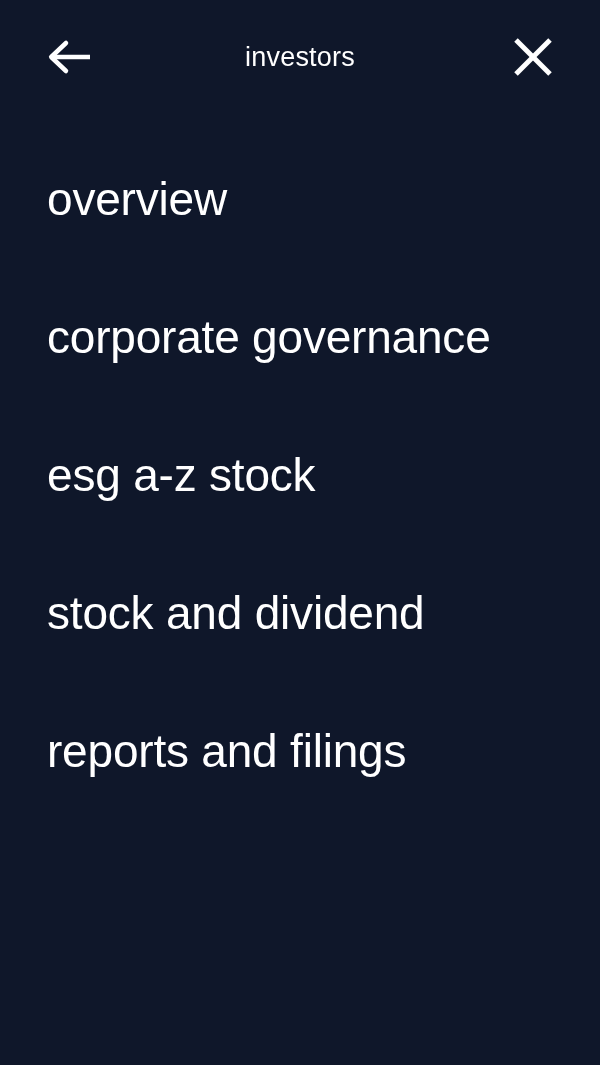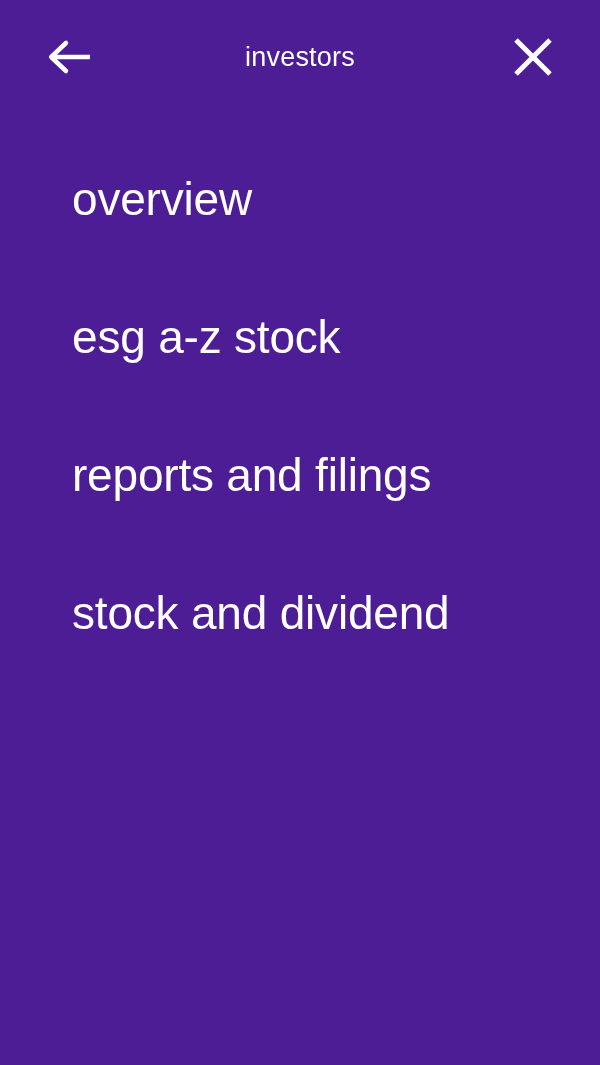--- a/index.html
+++ b/index.html
@@ -84,30 +84,29 @@
     display: block;
     color: #ffffff;
     font-size: 46px;
     font-weight: 300;
     line-height: 66px;
     letter-spacing: -0.2px;
     margin-bottom: 72px;
     cursor: pointer;
     max-width: 480px;
     font-family: "Liberation Sans", sans-serif;
-    margin-left: 25px;
   }
   .menu-item:last-child {
     margin-bottom: 0;
   }
 </style>
 </head>
 <body style="background: rgb(16, 47, 112);">
 
-<div class="screen" style="background: #4c1d95;">
+<div class="screen" style="background: #0f172a;">
 
   <div class="header">
 
     <div class="back-button">
       <span>
         <svg width="46" height="38" viewBox="0 0 46 38" aria-hidden="true">
           <path d="M44 19 H6" stroke="#ffffff" stroke-width="4.5" stroke-linecap="butt" fill="none"></path>
           <path d="M20 5 L5.2 19 L20 33" stroke="#ffffff" stroke-width="4.5" stroke-linecap="round" stroke-linejoin="round" fill="none"></path>
         </svg>
       </span>
@@ -121,18 +120,19 @@
           <path d="M4 4 L38 38" stroke="#ffffff" stroke-width="5" stroke-linecap="butt" fill="none"></path>
           <path d="M38 4 L4 38" stroke="#ffffff" stroke-width="5" stroke-linecap="butt" fill="none"></path>
         </svg>
       </span>
     </div>
 
   </div>
 
   <nav class="menu">
     <a class="menu-item">overview</a>
+    <a class="menu-item">corporate governance</a>
     <a class="menu-item">esg a-z stock</a>
+    <a class="menu-item">stock and dividend</a>
     <a class="menu-item">reports and filings</a>
-    <a class="menu-item">stock and dividend</a>
   </nav>
 
 </div>
 
 </body></html>

